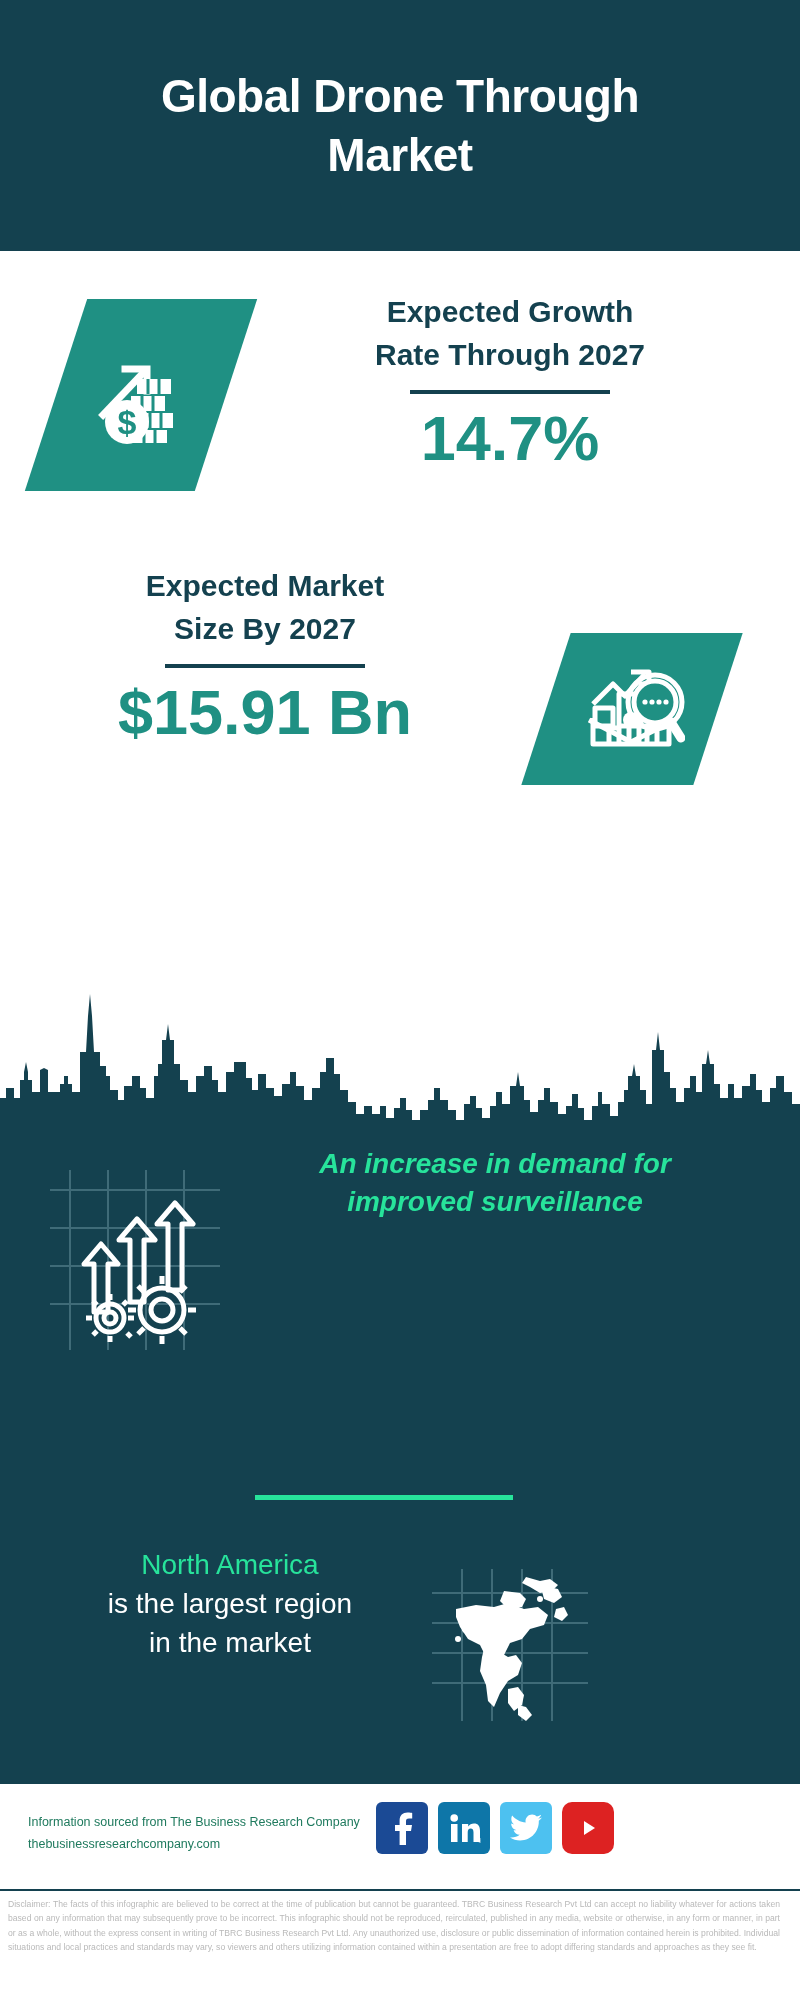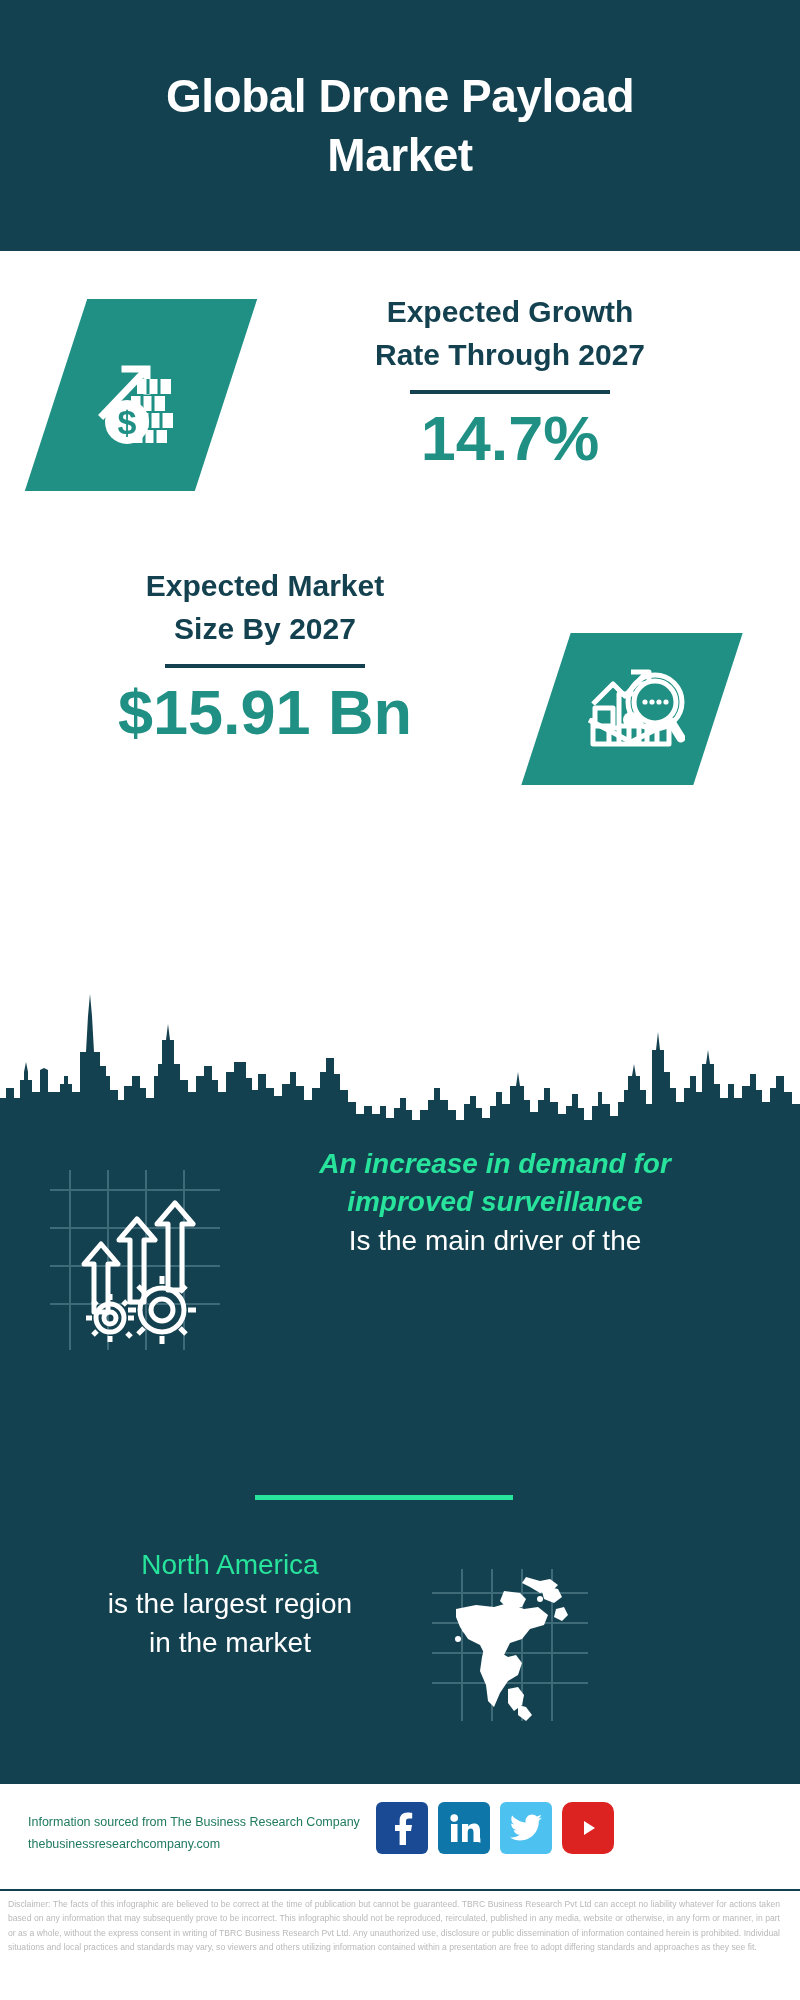--- a/index.html
+++ b/index.html
@@ -101,21 +101,21 @@
     color:#b9b9b9; font-size:8.6px; line-height:1.68; text-align:justify;
     font-family:"Liberation Sans", sans-serif;
   }
 </style>
 </head>
 <body>
 
 <div class="page">
 
   <div class="header">
-    <div class="header-title">Global Drone Payload Market</div>
+    <div class="header-title">Global Drone Through Market</div>
   </div>
 
   <div class="white-mid">
 
     <div class="stat1">
       <div class="para-icon para1">
         <div class="icon-svg">
           <svg width="112" height="112" viewBox="0 0 112 112">
             <g fill="none" stroke="#ffffff" stroke-width="7" stroke-linecap="square">
               <path d="M18 76 L58 34"></path>
@@ -231,21 +231,20 @@
           <path d="M60 140 v-6 M60 182 v-6 M42 158 h-6 M84 158 h-6 M47 145 l-4 -4 M77 173 l4 4 M73 145 l4 -4 M47 171 l-4 4"></path>
           <circle cx="112" cy="150" r="22"></circle>
           <circle cx="112" cy="150" r="11"></circle>
           <path d="M112 124 v-8 M112 184 v-8 M86 150 h-8 M146 150 h-8 M94 132 l-6 -6 M130 168 l6 6 M130 132 l6 -6 M94 168 l-6 6"></path>
         </g>
       </svg>
     </div>
     <div class="driver-text">
       <div class="accent-line">An increase in demand for</div>
       <div class="accent-line">improved surveillance</div>
-      <div class="white-line">Is the main driver of the</div>
     </div>
   </div>
 
   <div class="divider-green"></div>
 
   <div class="region-row">
     <div class="region-text">
       <div class="region-accent">North America</div>
       <div class="region-white">is the largest region</div>
       <div class="region-white">in the market</div>

